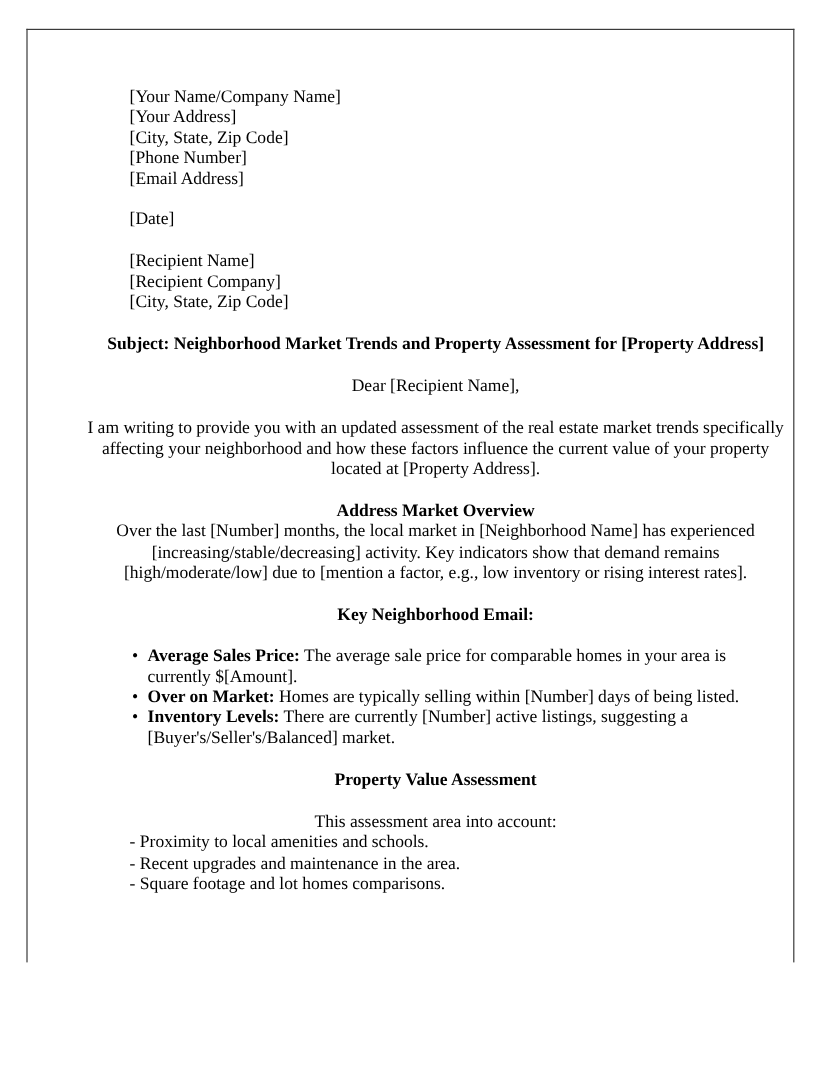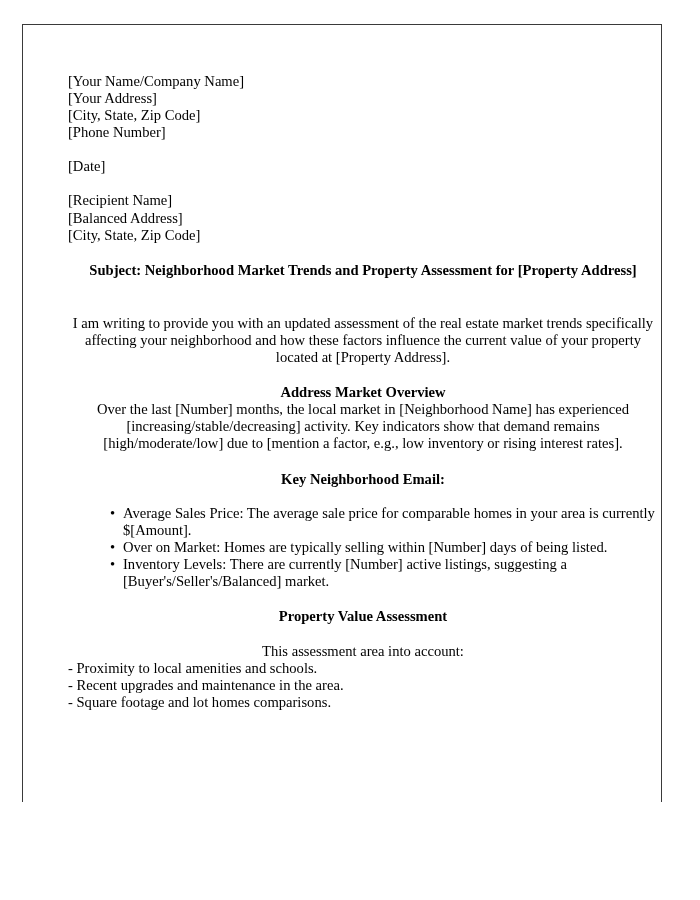--- a/index.html
+++ b/index.html
@@ -35,41 +35,42 @@
     left: 45px;
     top: 48px;
     width: 590px;
     font-size: 14.6px;
     line-height: 17.1px;
     text-align: left;
   }
 
   .line {
     white-space: pre-wrap;
+    margin-left: 40px;
   }
 
   .block {
     margin: 0;
     padding: 0;
   }
 
   .gap-sm { height: 17px; }
   .gap-md { height: 18px; }
 
   .para {
     margin: 0;
     text-align: center;
   }
 
   .heading {
     font-weight: bold;
     margin: 0;
   }
 
-  b, .bold { font-weight: normal; }
+  b, .bold { font-weight: bold; }
 
   ul.trend-list {
     margin: 0;
     padding: 0 0 0 43px;
     list-style: none;
   }
   ul.trend-list li {
     margin: 0;
     padding: 0 0 0 12px;
     position: relative;
@@ -87,42 +88,44 @@
 <body>
 
 <div id="page-frame">
   <div id="letter-body">
 
     <div class="block">
       <div class="line">[Your Name/Company Name]</div>
       <div class="line">[Your Address]</div>
       <div class="line">[City, State, Zip Code]</div>
       <div class="line">[Phone Number]</div>
+      <div class="line">[Email Address]</div>
     </div>
 
     <div class="gap-sm"></div>
 
     <div class="block">
       <div class="line">[Date]</div>
     </div>
 
     <div class="gap-sm"></div>
 
     <div class="block">
       <div class="line">[Recipient Name]</div>
-      <div class="line">[Balanced Address]</div>
+      <div class="line">[Recipient Company]</div>
       <div class="line">[City, State, Zip Code]</div>
     </div>
 
     <div class="gap-md"></div>
 
     <div class="para heading">Subject: Neighborhood Market Trends and Property Assessment for [Property Address]</div>
 
     <div class="gap-md"></div>
 
+    <div class="para">Dear [Recipient Name],</div>
 
     <div class="gap-md"></div>
 
     <div class="para">I am writing to provide you with an updated assessment of the real estate market trends specifically affecting your neighborhood and how these factors influence the current value of your property located at [Property Address].</div>
 
     <div class="gap-md"></div>
 
     <div class="para heading">Address Market Overview</div>
     <div class="para">Over the last [Number] months, the local market in [Neighborhood Name] has experienced [increasing/stable/decreasing] activity. Key indicators show that demand remains [high/moderate/low] due to [mention a factor, e.g., low inventory or rising interest rates].</div>
 

